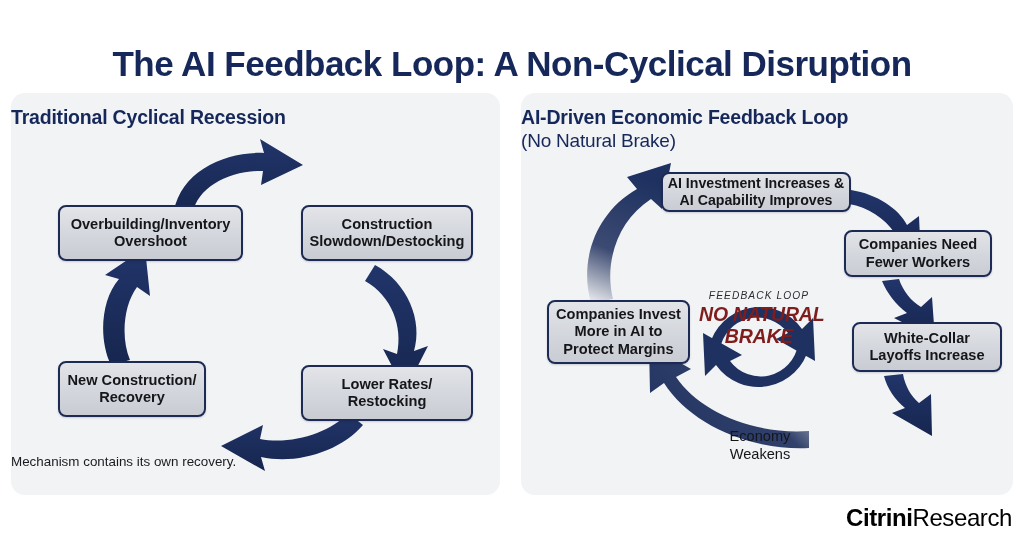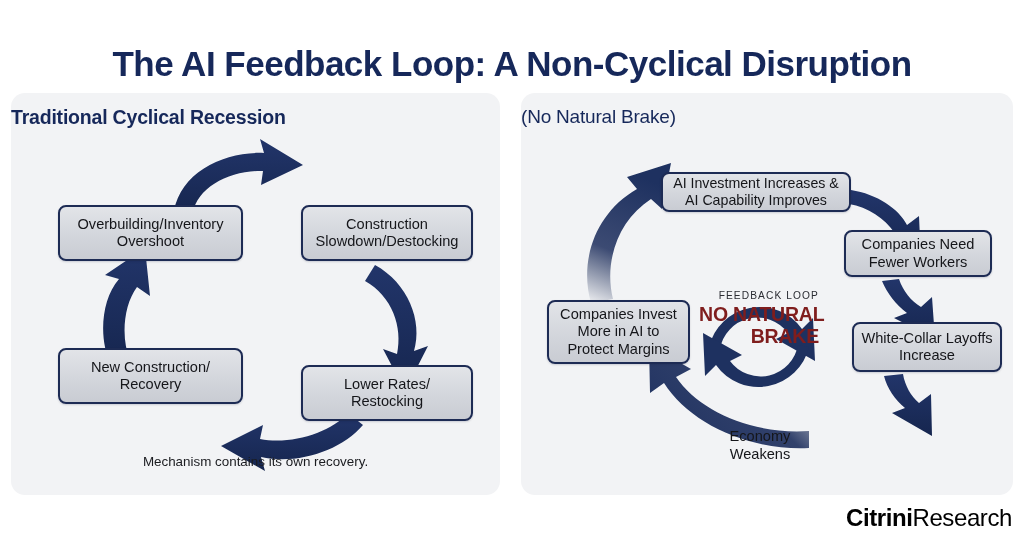--- a/index.html
+++ b/index.html
@@ -57,55 +57,54 @@
     border-radius:8px;
     background:linear-gradient(180deg,#e2e4e8 0%,#d3d6dc 55%,#c9ccd3 100%);
     color:#15161a;
     display:flex;align-items:center;justify-content:center;
     text-align:center;
     line-height:1.18;
     box-shadow:0 1px 2px rgba(20,30,60,.18);
     z-index:3;
     font-size:14.6px;
   }
-  .node span{display:block;padding:0 4px;}
+  .node span{display:block;padding:0 4px;font-weight:bold;}
 
   
   #node-overbuild{left:47px;top:112px;width:185px;height:56px;}
   #node-slowdown {left:290px;top:112px;width:172px;height:56px;}
-  #node-newconstr{left:47px;top:255px;width:185px;height:56px;}
+  #node-newconstr{left:47px;top:268px;width:148px;height:56px;}
   #node-lowerrates{left:290px;top:272px;width:172px;height:56px;}
 
   
   #node-aiinvest {left:140px;top:79px;width:190px;height:40px;font-size:14.2px;}
   #node-fewer    {left:323px;top:137px;width:148px;height:47px;}
   #node-layoffs  {left:331px;top:229px;width:150px;height:50px;}
   #node-displaced{left:280px;top:327px;width:156px;height:48px;}
   #node-invest   {left:14px;top:207px;width:143px;height:64px;margin-left:12px;}
 
   
   .caption{
     position:absolute;
     color:#1b1c20;
     font-size:13.4px;
-    text-align:center;
     white-space:nowrap;
     z-index:3;
   }
   #caption-left{left:0;top:361px;width:489px;}
 
   #label-economy{
     position:absolute;left:193px;top:335px;width:92px;
     text-align:center;font-size:14.6px;color:#15161a;line-height:1.2;z-index:3;
   }
 
   
   #center-text{
     position:absolute;left:178px;top:196px;width:120px;
-    text-align:right;z-index:4;
+    text-align:center;z-index:4;font-style:italic;
   }
   #center-text .small{
     display:block;font-size:10.2px;letter-spacing:1.1px;color:#2a2c32;
     font-weight:normal;line-height:1.4;
   }
   #center-text .big{
     display:block;font-size:19.5px;font-weight:bold;color:#7f1d1d;
     line-height:1.13;letter-spacing:-0.2px;white-space:nowrap;
   }
 
@@ -162,20 +161,21 @@
     <div class="node" id="node-newconstr">
       <span>New Construction/ Recovery</span>
     </div>
 
     <div class="caption" id="caption-left">Mechanism contains its own recovery.</div>
   </div>
 
   <div class="panel" id="panel-right">
 
     <div class="panel-heading">
+      <span class="h1">AI-Driven Economic Feedback Loop</span>
       <span class="h2">(No Natural Brake)</span>
     </div>
 
     <svg class="arrows" viewBox="0 0 492 402">
       <defs>
         <linearGradient id="rnavy" x1="0" y1="0" x2="0" y2="1">
           <stop offset="0" stop-color="#22356a"></stop>
           <stop offset="1" stop-color="#16264f"></stop>
         </linearGradient>
         <linearGradient id="fadeUp" x1="0" y1="1" x2="0.25" y2="0">

